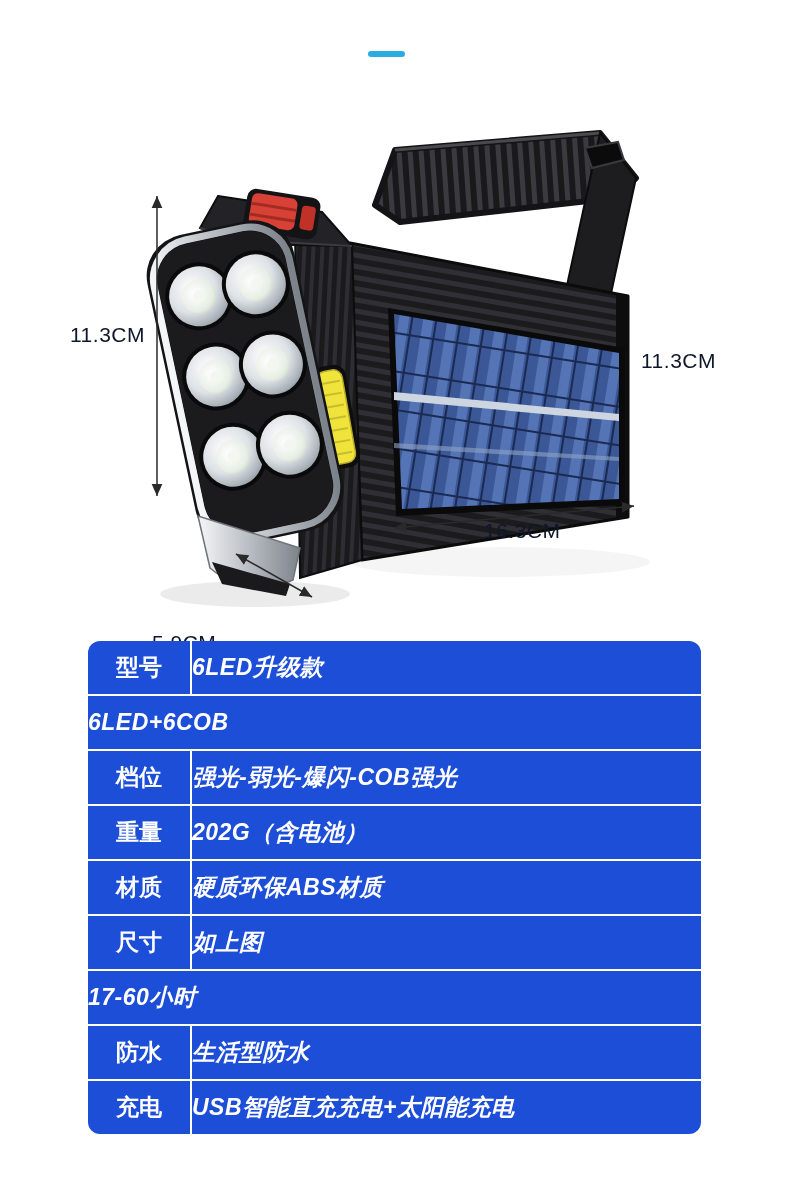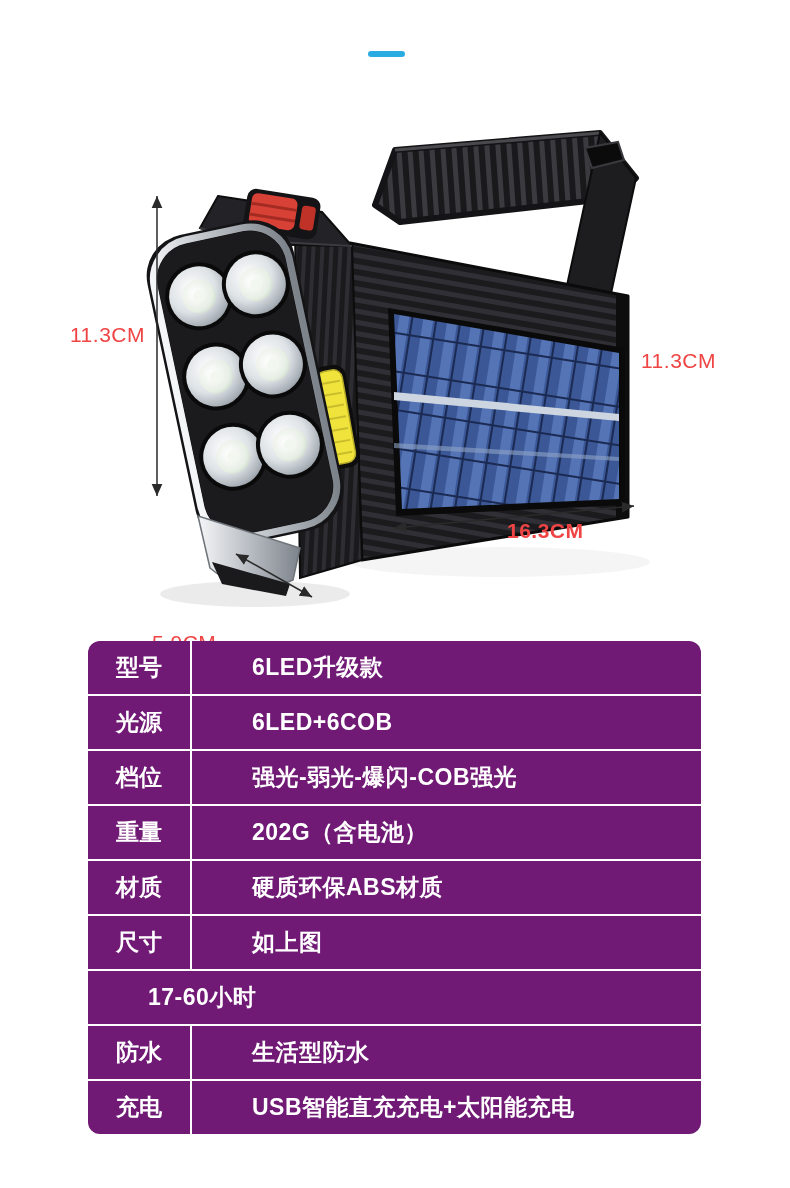--- a/index.html
+++ b/index.html
@@ -1,33 +1,33 @@
 <!DOCTYPE html>
 <html><head>
 <meta charset="utf-8">
 <style>
   html,body{margin:0;padding:0;background:#ffffff;}
   .page{position:relative;width:790px;height:1188px;background:#ffffff;overflow:hidden;
         font-family:"Liberation Sans", sans-serif;}
   .divider{position:absolute;left:368px;top:51px;width:37px;height:6px;border-radius:3px;background:#2aace2;}
   .figure-wrap{position:absolute;left:0;top:60px;width:790px;height:620px;}
-  .dim{position:absolute;font-size:21px;color:#ef4444;font-weight:500;letter-spacing:.5px;white-space:nowrap;}
+  .dim{position:absolute;font-size:21px;color:#0f172a;font-weight:500;letter-spacing:.5px;white-space:nowrap;}
   .dim-left{left:70px;top:323px;}
   .dim-right{left:641px;top:349px;}
-  .dim-len{left:507px;top:519px;font-weight:bold;}
+  .dim-len{left:484px;top:519px;}
   .dim-dep{left:152px;top:595px;margin-top:36px;}
 
-  .spec-table{position:absolute;left:88px;top:641px;width:613px;height:493px;background:#701a75;
+  .spec-table{position:absolute;left:88px;top:641px;width:613px;height:493px;background:#1d4ed8;
               border-radius:12px;overflow:hidden;display:flex;flex-direction:column;}
   .spec-row{flex:1;display:flex;border-bottom:2px solid #ffffff;align-items:stretch;}
   .spec-row:last-child{border-bottom:none;text-align:right;}
   .spec-label{width:102px;min-width:102px;border-right:2px solid #ffffff;color:#ffffff;font-weight:700;
               font-size:23px;display:flex;align-items:center;justify-content:center;}
   .spec-value{flex:1;color:#ffffff;font-size:23px;font-weight:600;display:flex;align-items:center;
-              padding-left:60px;letter-spacing:.5px;}
+              letter-spacing:.5px;font-style:italic;}
 </style>
 </head>
 <body>
 
 <div class="page">
 
   <div class="divider"></div>
 
   <div class="figure-wrap">
     <svg viewBox="0 60 790 620" width="790" height="620">
@@ -185,21 +185,20 @@
   <div class="dim dim-right">11.3CM</div>
   <div class="dim dim-len">16.3CM</div>
   <div class="dim dim-dep">5.9CM</div>
 
   <div class="spec-table">
     <div class="spec-row">
       <div class="spec-label">型号</div>
       <div class="spec-value">6LED升级款</div>
     </div>
     <div class="spec-row">
-      <div class="spec-label">光源</div>
       <div class="spec-value">6LED+6COB</div>
     </div>
     <div class="spec-row">
       <div class="spec-label">档位</div>
       <div class="spec-value">强光-弱光-爆闪-COB强光</div>
     </div>
     <div class="spec-row">
       <div class="spec-label">重量</div>
       <div class="spec-value">202G（含电池）</div>
     </div>

